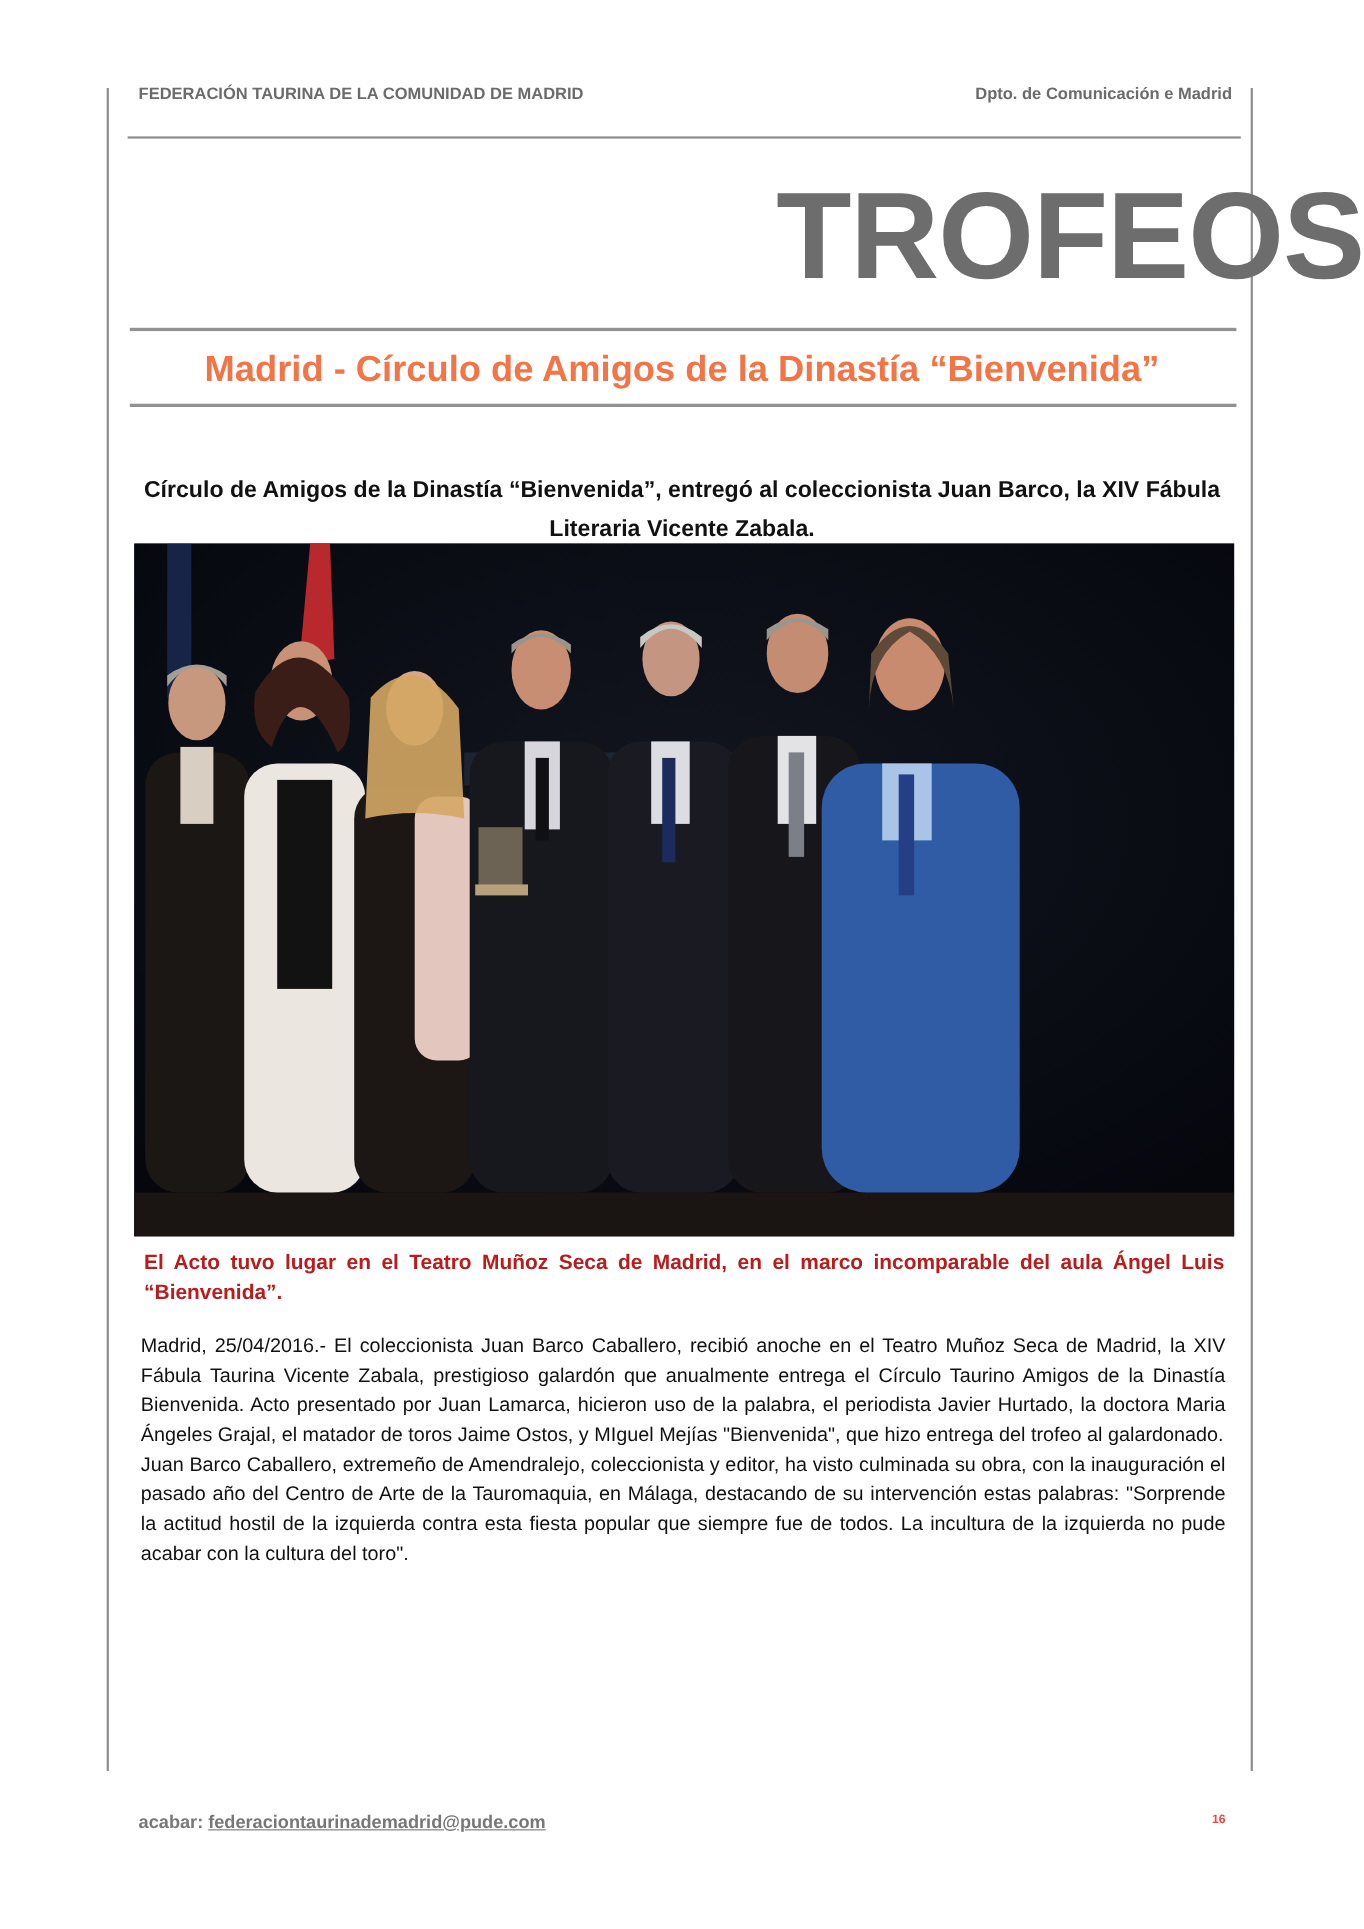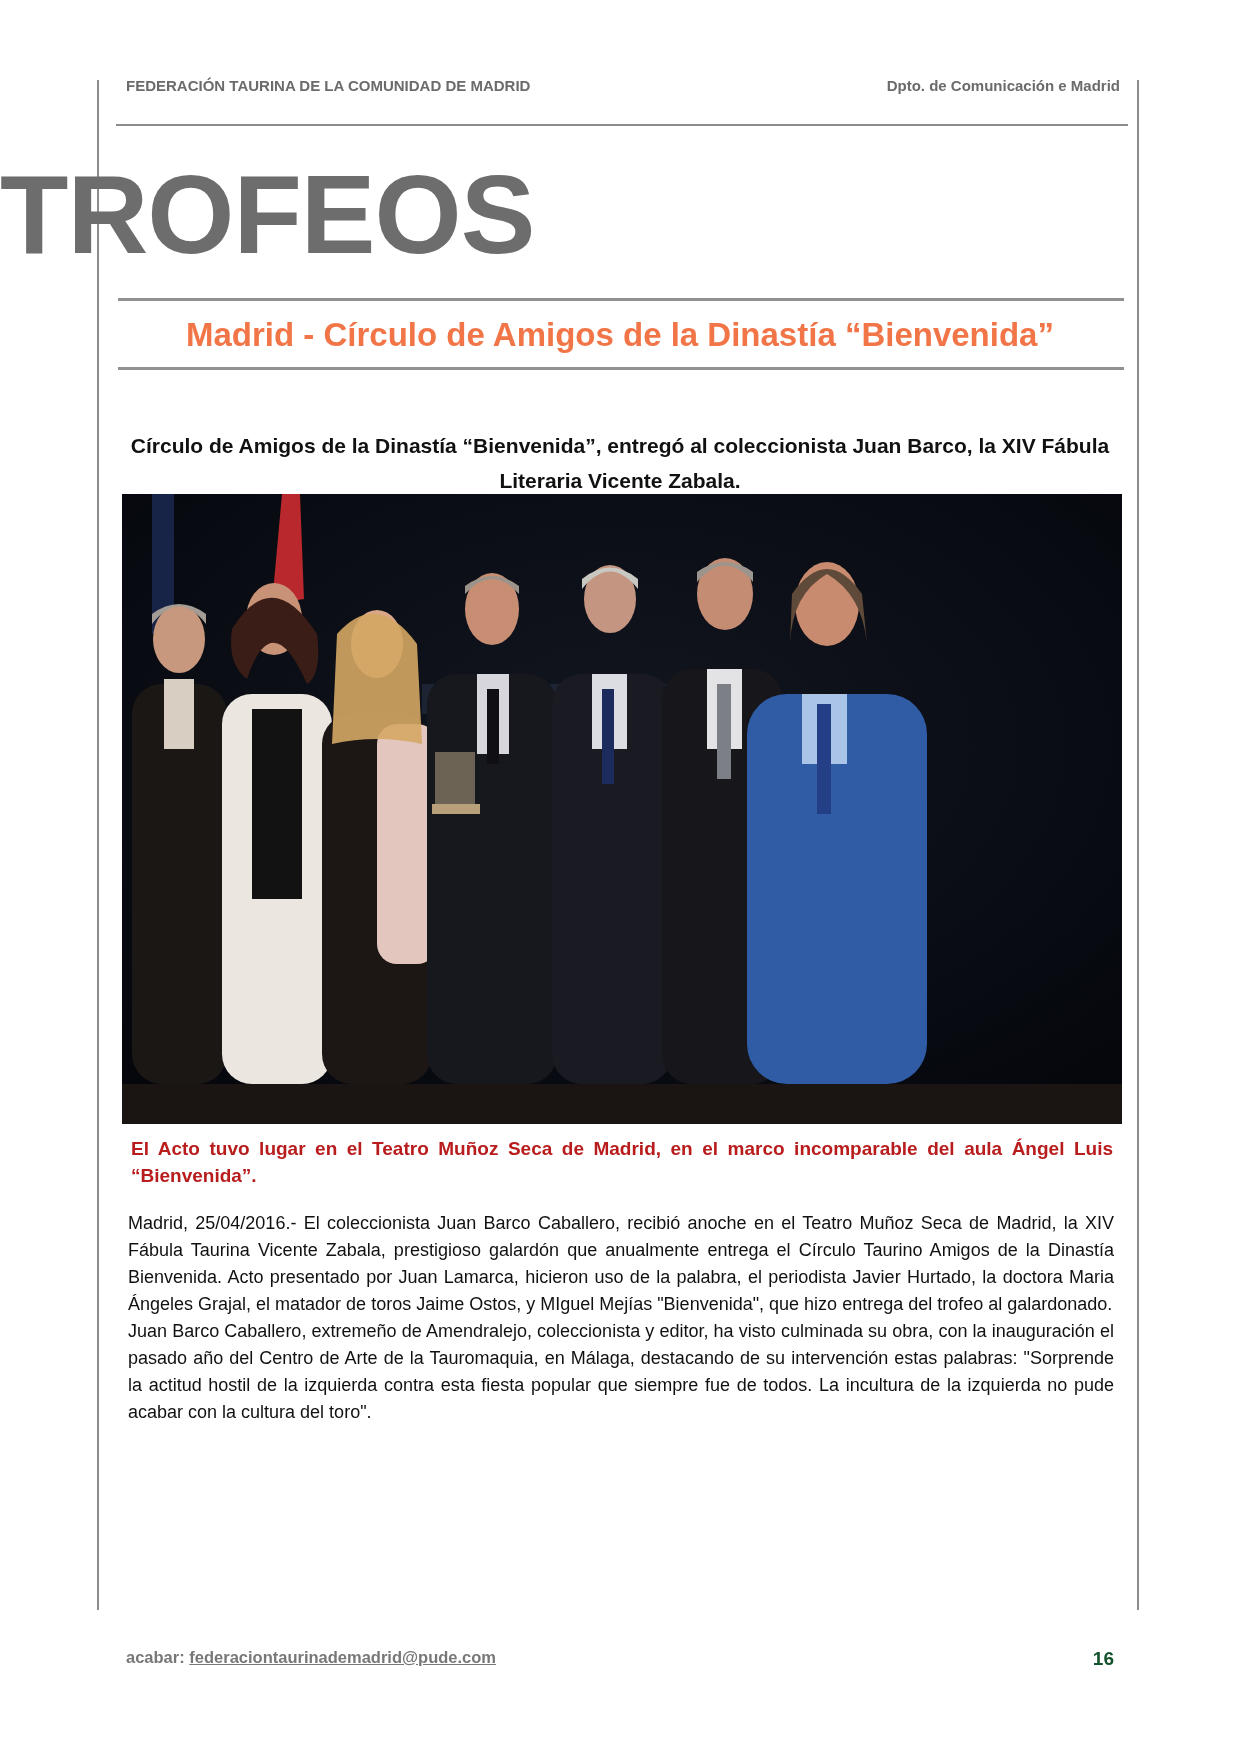--- a/index.html
+++ b/index.html
@@ -7,30 +7,30 @@
   .vline { position: absolute; width: 2px; background: #8c8c8c; }
   #vl-left { left: 97px; top: 80px; height: 1530px; }
   #vl-right { left: 1137px; top: 80px; height: 1530px; }
   .hdr { position: absolute; top: 77px; font-size: 15px; font-weight: bold; color: #6b6b6b; }
   #hdr-left { left: 126px; }
   #hdr-right { right: 120px; font-weight: bold; }
   .hr { position: absolute; left: 116px; width: 1012px; height: 2px; background: #8c8c8c; }
   #hr-top { top: 124px; }
   #hr-mid1 { top: 298px; left: 118px; width: 1006px; height: 3px; background: #919191; }
   #hr-mid2 { top: 367px; left: 118px; width: 1006px; height: 3px; background: #919191; }
-  #title { position: absolute; top: 150px; left: 0; width: 1240px; text-align: left; font-size: 112px; font-weight: bold; color: #6d6d6d; letter-spacing: -1px; line-height: 130px; }
+  #title { position: absolute; top: 150px; left: 0; width: 1240px; text-align: right; font-size: 112px; font-weight: bold; color: #6d6d6d; letter-spacing: -1px; line-height: 130px; }
   #subtitle { position: absolute; top: 313px; left: 0; width: 1240px; text-align: center; font-size: 33px; font-weight: bold; color: #f27548; line-height: 44px; }
   #lead { position: absolute; top: 404px; left: 120px; width: 1000px; text-align: center; font-size: 21px; font-weight: bold; color: #111; line-height: 35px; margin-top: 24px; }
   #photo { position: absolute; top: 494px; left: 122px; width: 1000px; height: 630px; background: #070a14; overflow: hidden; }
   #caption { position: absolute; top: 1135px; left: 131px; width: 982px; font-size: 19px; font-weight: bold; color: #b91c1c; text-align: justify; line-height: 27px; }
   #body { position: absolute; top: 1210px; left: 128px; width: 986px; font-size: 18px; color: #111; line-height: 27px; text-align: justify; }
   #body p { margin: 0; }
   #footer-email { position: absolute; top: 1648px; left: 126px; font-size: 16.5px; font-weight: bold; color: #777; }
   #footer-email a { color: #777; text-decoration: underline; }
-  #footer-page { position: absolute; top: 1648px; right: 126px; font-size: 19px; font-weight: bold; color: #14532d; }
+  #footer-page { position: absolute; top: 1648px; right: 126px; font-size: 11px; font-weight: bold; color: #ef4444; }
 </style>
 </head>
 <body>
 
 <div class="vline" id="vl-left"></div>
 <div class="vline" id="vl-right"></div>
 
 <div class="hdr" id="hdr-left">FEDERACIÓN TAURINA DE LA COMUNIDAD DE MADRID</div>
 <div class="hdr" id="hdr-right">Dpto. de Comunicación e Madrid</div>
 <div class="hr" id="hr-top"></div>

